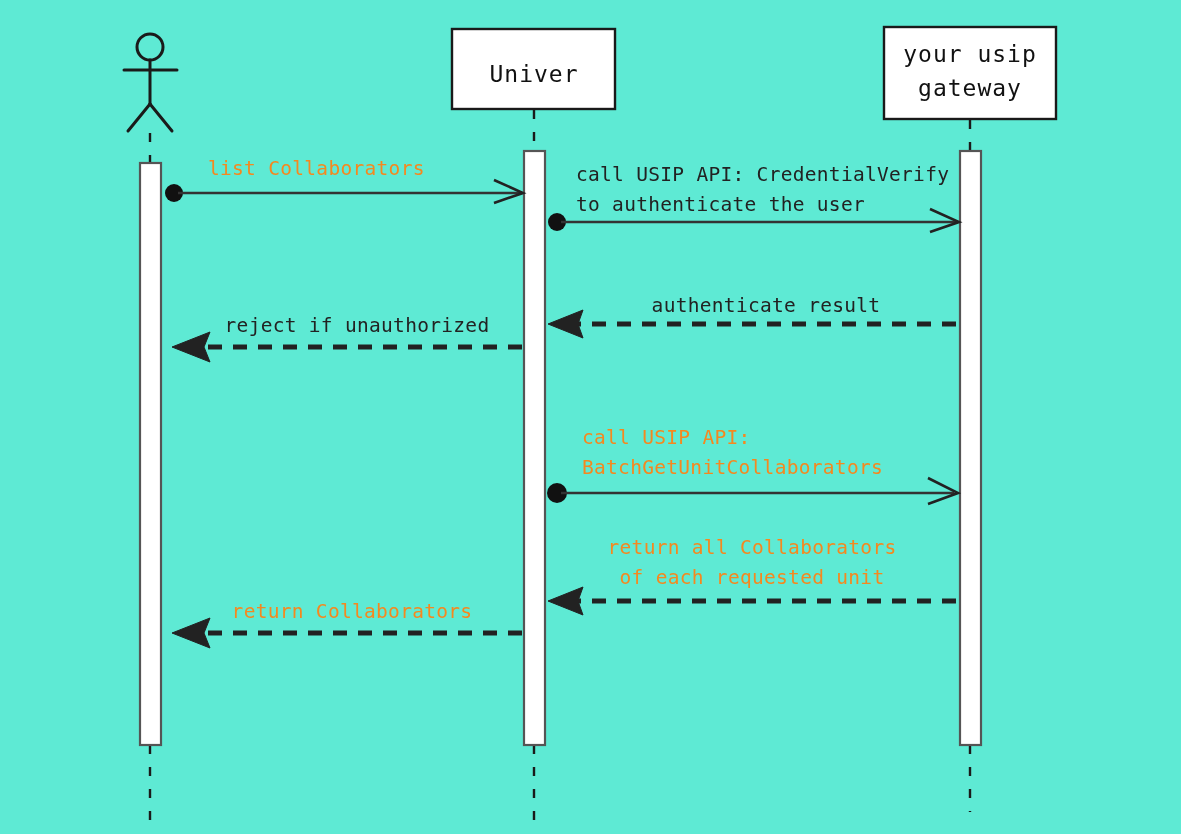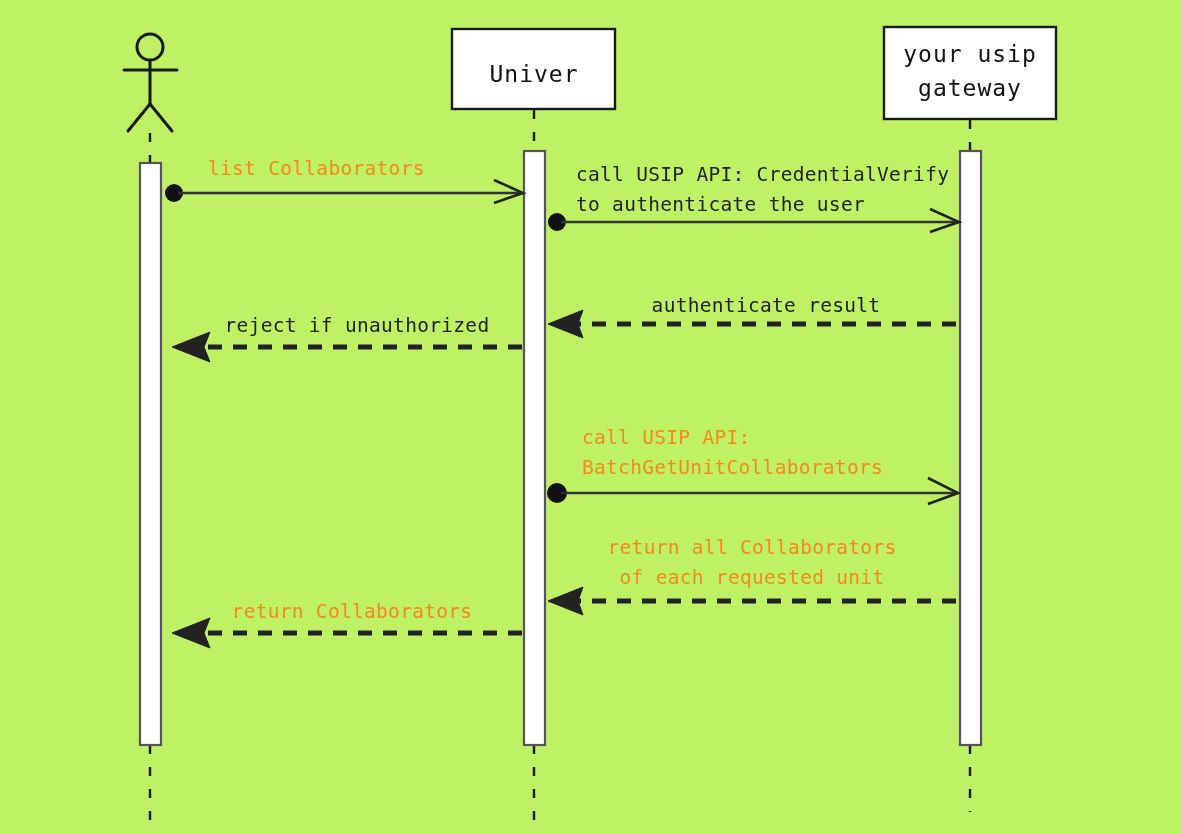--- a/index.html
+++ b/index.html
@@ -7,21 +7,21 @@
     padding: 0;
     background: #ffffff;
   }
   body {
     font-family: "DejaVu Sans Mono", monospace;
   }
   #diagram-root {
     position: relative;
     width: 1181px;
     height: 834px;
-    background: #bef264;
+    background: #5eead4;
     overflow: hidden;
   }
   svg#seq-svg {
     position: absolute;
     left: 0;
     top: 0;
     width: 1181px;
     height: 834px;
   }
   .participant-label {

